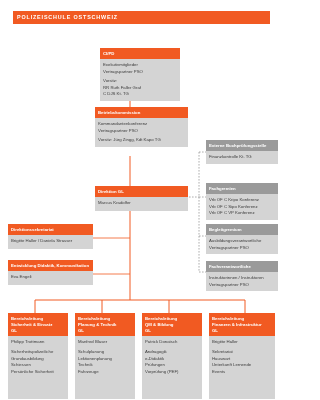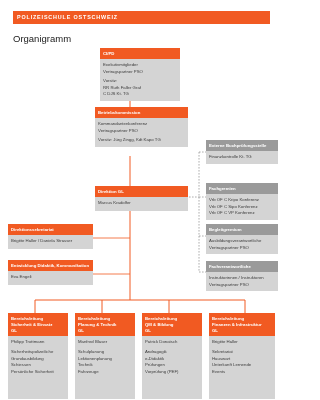--- a/index.html
+++ b/index.html
@@ -68,21 +68,20 @@
   .colbox .bdy { min-height: 63px; }
 </style>
 </head>
 <body>
 
 <div class="page">
 
   <div class="brandbar">
     <span>POLIZEISCHULE OSTSCHWEIZ</span>
   </div>
-  <div class="doctitle">Organigramm</div>
 
   <svg class="lines" width="283" height="400" viewBox="0 0 283 400">
 
     <line x1="130" y1="100" x2="130" y2="107" stroke="#F15A22" stroke-width="1"></line>
 
     <line x1="130" y1="156" x2="130" y2="186" stroke="#F15A22" stroke-width="1"></line>
 
     <line x1="130" y1="210" x2="130" y2="300" stroke="#F15A22" stroke-width="1"></line>
 
     <line x1="35" y1="300" x2="245" y2="300" stroke="#F15A22" stroke-width="1"></line>

